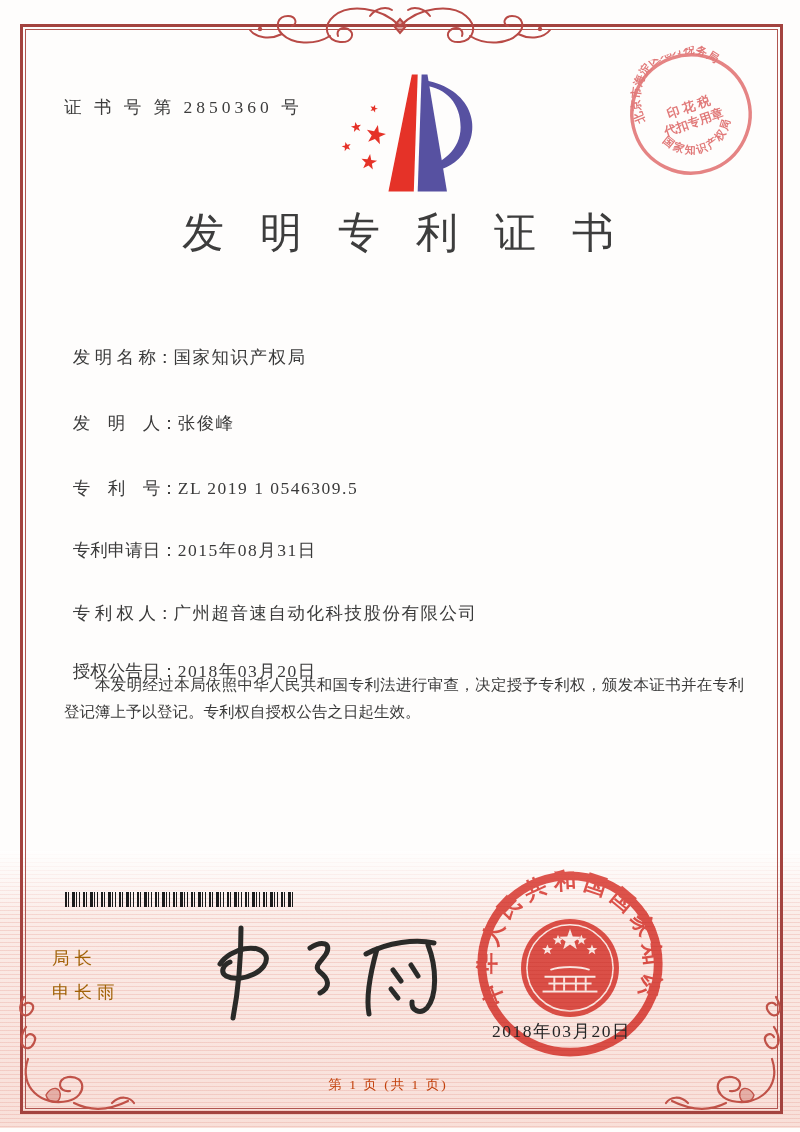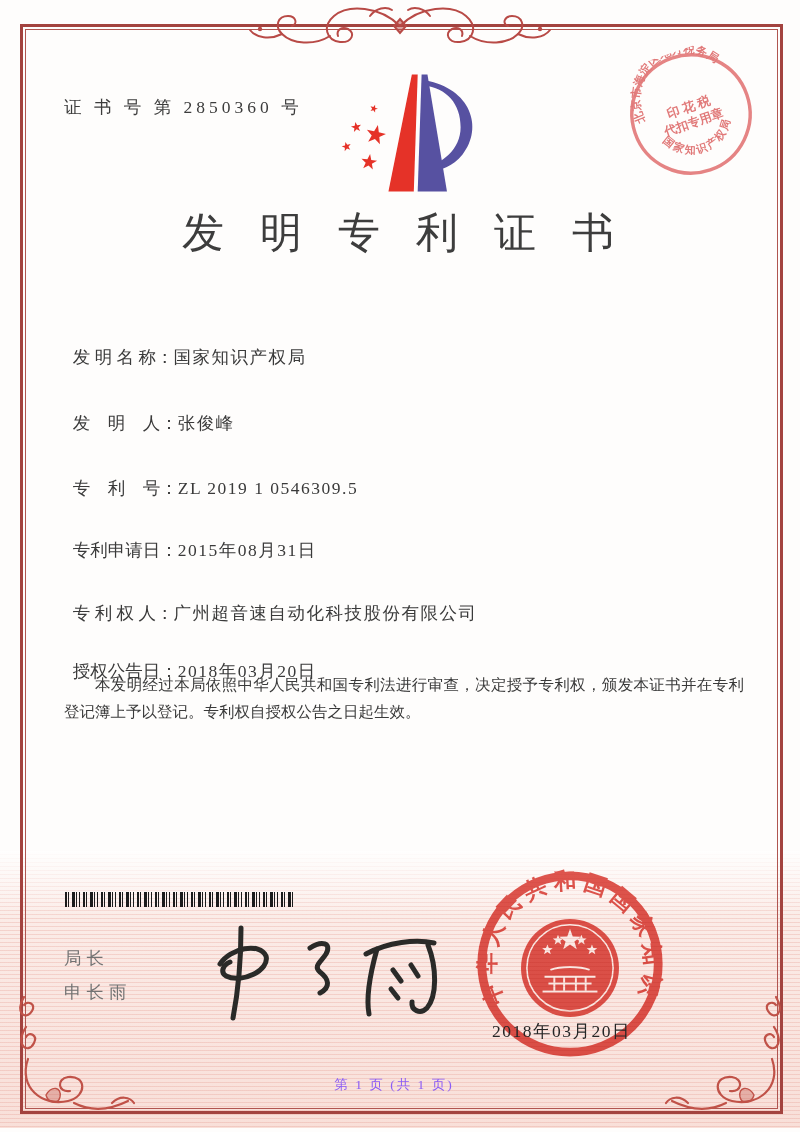--- a/index.html
+++ b/index.html
@@ -28,26 +28,26 @@
   .paras{left:64px;right:56px;top:672px;font-size:15.5px;line-height:26.8px;
     text-align:justify;color:#3a3a3a;}
   .paras p{margin:0;text-indent:2em;}
   .barcode{left:65px;top:892px;width:228px;height:15px;
     background-image:repeating-linear-gradient(90deg,
       #1c1c1c 0 2px, transparent 2px 3px,
       #1c1c1c 3px 4px, transparent 4px 7px,
       #1c1c1c 7px 10px, transparent 10px 11px,
       #1c1c1c 11px 12px, transparent 12px 14px,
       #1c1c1c 14px 15px, transparent 15px 18px);}
-  .signer{left:64px;font-size:17.5px;letter-spacing:5px;color:#737373;}
+  .signer{left:52px;font-size:17.5px;letter-spacing:5px;color:#a16207;}
   .signature{left:190px;top:912px;width:262px;height:118px;}
   .seal{left:472px;top:866px;width:196px;height:196px;mix-blend-mode:multiply;opacity:.93;}
   .seal-date{left:492px;top:1019px;font-size:17.5px;letter-spacing:1.5px;color:#262626;}
-  .footer{left:14px;top:1076px;width:760px;text-align:center;font-size:13.5px;
-    letter-spacing:2px;color:#8b5cf6;}
+  .footer{left:8px;top:1076px;width:760px;text-align:center;font-size:13.5px;
+    letter-spacing:2px;color:#c2410c;}
   .tax-stamp{left:627px;top:50px;width:128px;height:128px;transform:rotate(-19deg);opacity:.85;}
   .logo{left:328px;top:70px;width:156px;height:128px;}
   .flourish{z-index:2;pointer-events:none;}
 </style>
 </head>
 <body>
 
 <div class="guilloche"></div>
 
 <div class="frame"></div>

